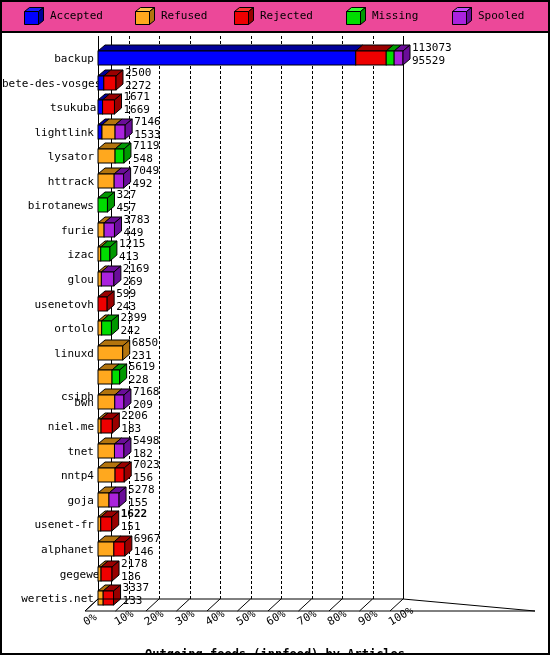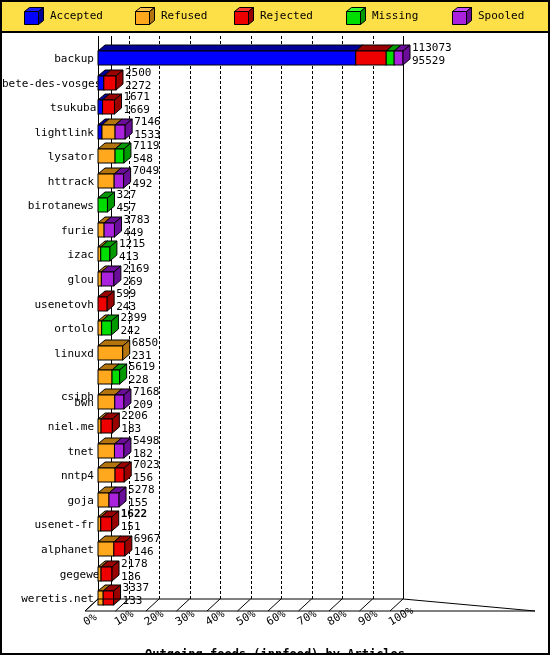--- a/index.html
+++ b/index.html
@@ -21,21 +21,21 @@
     position: absolute;
     left: 0; top: 0;
     width: 550px; height: 655px;
     border: 2px solid #000;
   }
   .legend-box {
     position: absolute;
     left: 2px; top: 2px;
     width: 546px; height: 31px;
     border-bottom: 2px solid #000;
-    background: #fde047;
+    background: #ec4899;
   }
 
   
   .legend-row {
     position: absolute;
     left: 0; top: 0;
     width: 546px; height: 29px;
     display: flex;
     align-items: center;
   }

